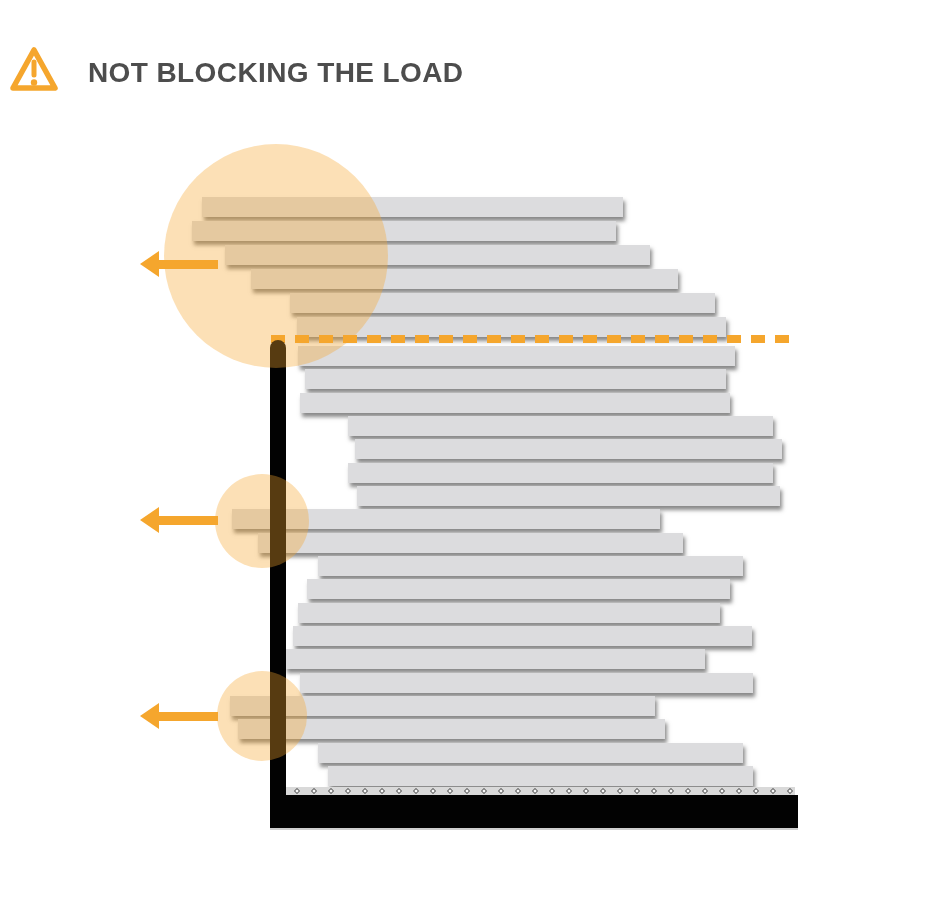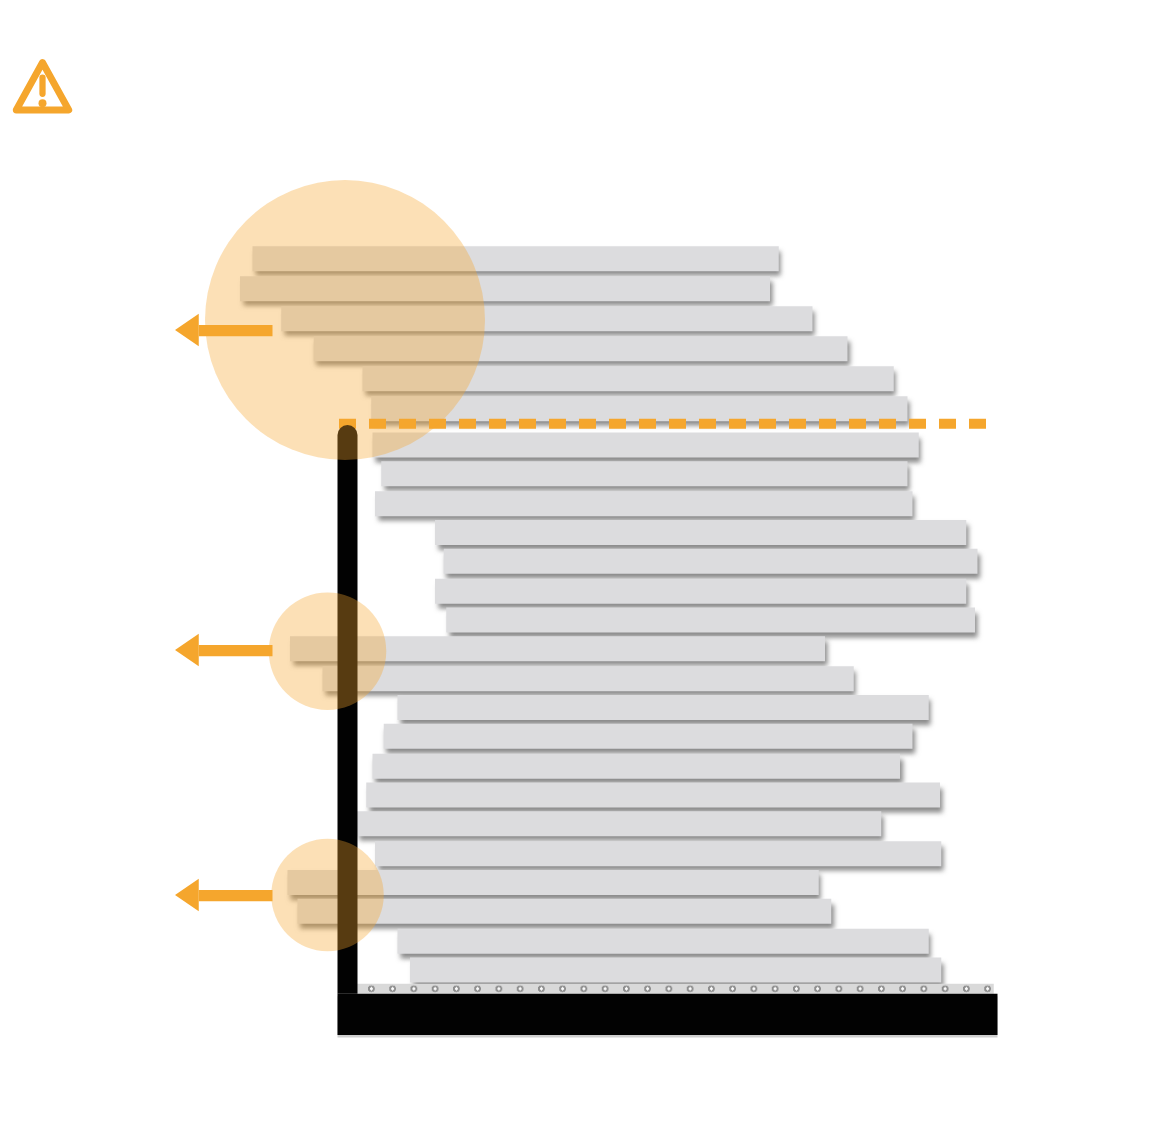--- a/index.html
+++ b/index.html
@@ -48,20 +48,21 @@
 <div class="page">
 
   <div class="hdr">
     <span class="warn">
       <svg width="52" height="50" viewBox="0 0 52 50">
         <path d="M26 5 L47 43 H5 Z" fill="none" stroke="var(--accent-orange)" stroke-width="5.5" stroke-linejoin="round"></path>
         <line x1="26" y1="17" x2="26" y2="30" stroke="var(--accent-orange)" stroke-width="5" stroke-linecap="round"></line>
         <circle cx="26" cy="37.5" r="3.2" fill="var(--accent-orange)"></circle>
       </svg>
     </span>
+    <h1 class="title">NOT BLOCKING THE LOAD</h1>
   </div>
 
   <div class="stage">
       <div class="plank" style="top: 197px; left: 202px; width: 421px; height: 20px;"></div>
       <div class="plank" style="top: 221px; left: 192px; width: 424px; height: 20px;"></div>
       <div class="plank" style="top: 245px; left: 225px; width: 425px; height: 20px;"></div>
       <div class="plank" style="top: 269px; left: 251px; width: 427px; height: 20px;"></div>
       <div class="plank" style="top: 293px; left: 290px; width: 425px; height: 20px;"></div>
       <div class="plank" style="top: 317px; left: 297px; width: 429px; height: 20px;"></div>
       <div class="plank" style="top: 346px; left: 298px; width: 437px; height: 20px;"></div>

